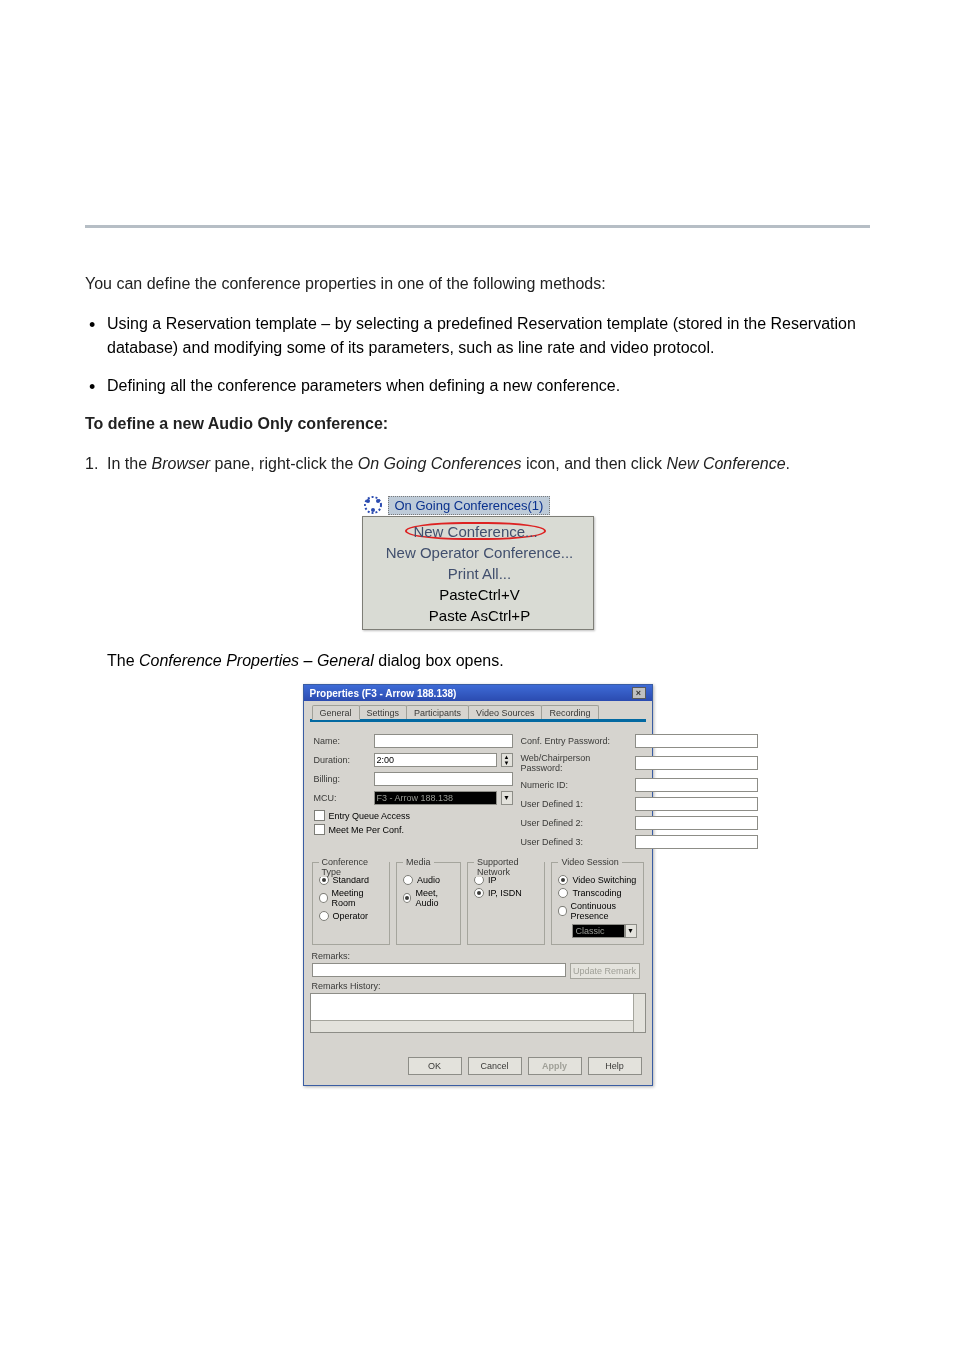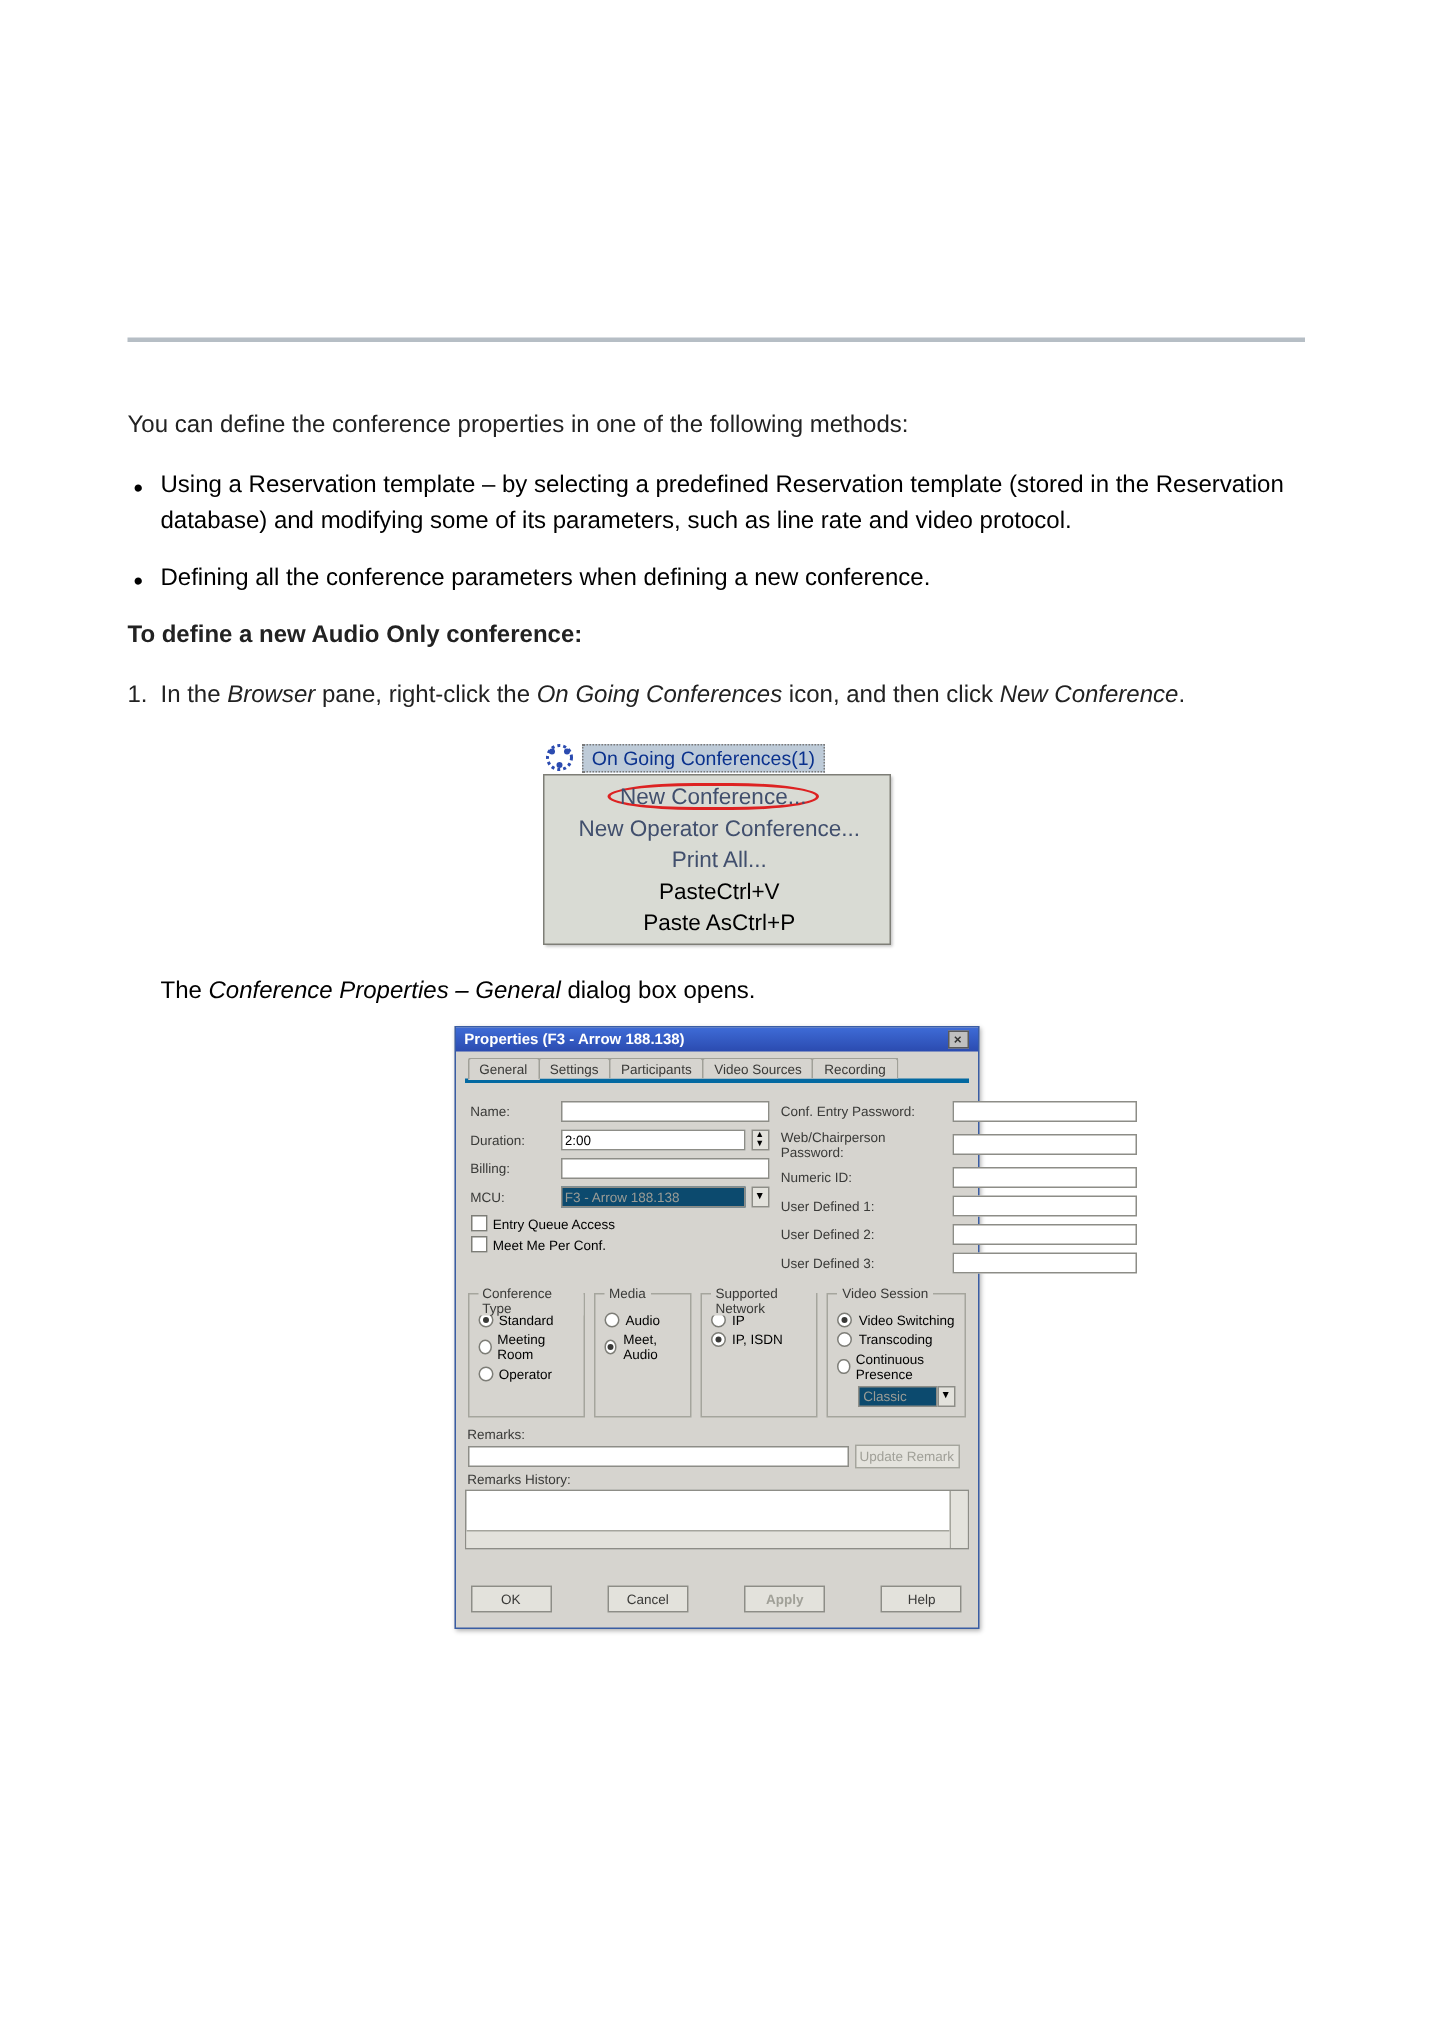--- a/index.html
+++ b/index.html
@@ -172,21 +172,21 @@
   }
   .form-label.wide { width: 110px; }
   .form-input {
     flex: 1;
     height: 14px;
     border: 1px solid #8d8d87;
     background: #fff;
     padding: 0 2px;
     font-size: 9px;
   }
-  .form-input.disabled { background: #0c4a6e; color: #9a9c96; }
+  .form-input.disabled { background: #000000; color: #9a9c96; }
   .spinner {
     width: 12px;
     height: 14px;
     border: 1px solid #8d8d87;
     background: #e3e2dc;
     display: flex;
     flex-direction: column;
   }
   .spinner span { flex:1; font-size:6px; text-align:center; line-height:1; }
   .chk-row {
@@ -262,21 +262,21 @@
   }
   .history-box .vscroll{
     position:absolute;right:0;top:0;width:12px;height:100%;
     background:#e3e2dc;border-left:1px solid #a5a59d;
   }
   .history-box .hscroll{
     position:absolute;left:0;bottom:0;right:12px;height:12px;
     background:#e3e2dc;border-top:1px solid #a5a59d;
   }
   .dlg-btnbar{
-    display:flex; justify-content:space-between; gap:6px;
+    display:flex; justify-content:flex-end; gap:6px;
     padding: 24px 4px 4px;
   }
   .dlg-btn{
     width: 54px;
     height:18px;
     border:1px solid #8d8d87;
     background:#e3e2dc;
     color:#3a3a38;
     font-size: 9px;
   }
@@ -479,21 +479,21 @@
               <span>Continuous Presence</span>
             </div>
           <div style="display:flex;margin-left:14px">
               <input class="form-input disabled" style="width: 52px;" value="Classic">
               <span class="dropdown-arrow">▼</span>
             </div>
         </div>
       </div>
 
       <div class="remarks-label">Remarks:</div>
-      <div style="display:flex;align-items:center;padding:0 2px">
+      <div style="display:flex;align-items:flex-start;padding:0 2px">
         <span class="remarks-input"></span>
         <button class="update-btn">Update Remark</button>
       </div>
       <div class="remarks-label">Remarks History:</div>
       <div class="history-box">
         <div class="vscroll"></div>
         <div class="hscroll"></div>
       </div>
 
       <div class="dlg-btnbar">

